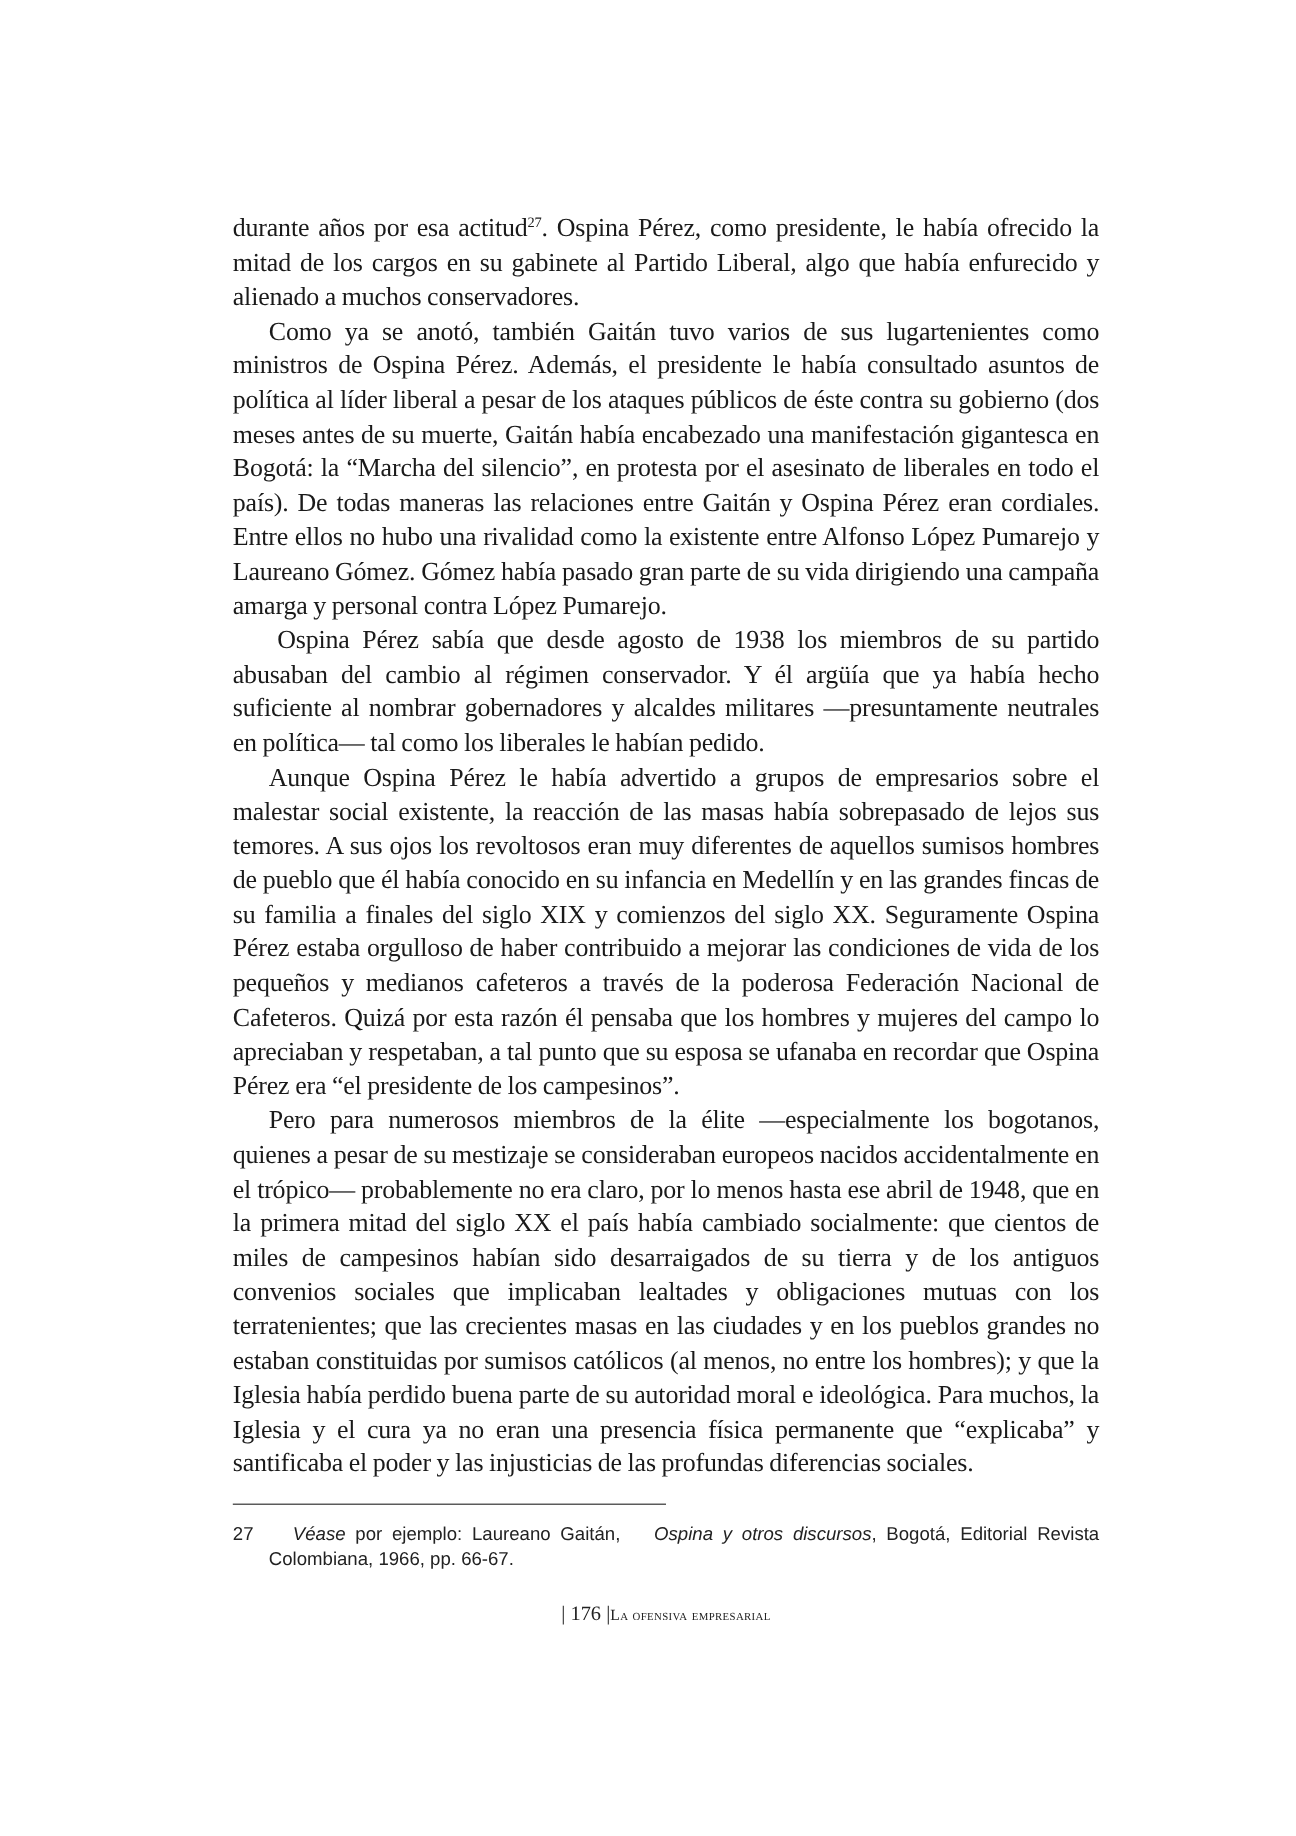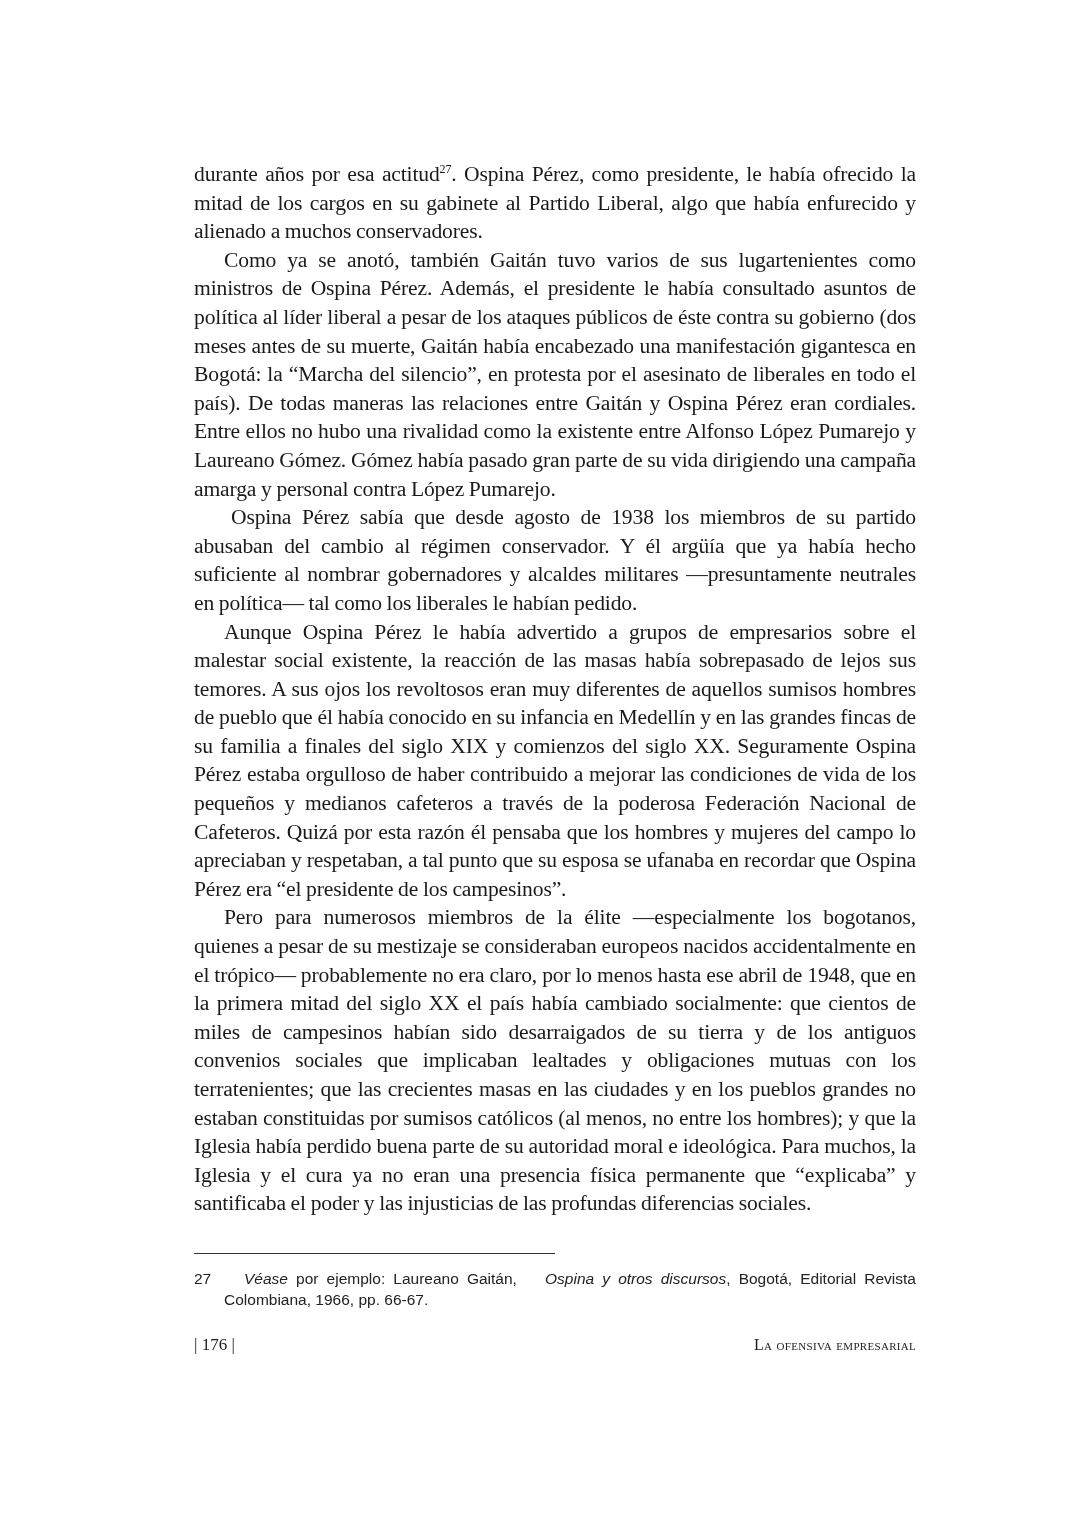--- a/index.html
+++ b/index.html
@@ -10,21 +10,21 @@
     body {
       width: 1080px;
       height: 1530px;
       position: relative;
       overflow: hidden;
       color: #1a1a1a;
     }
     .page {
       position: absolute;
       left: 194px;
-      top: 160px;
+      top: 176px;
       width: 722px;
     }
     .body-text {
       font-family: "Liberation Serif", "DejaVu Serif", serif;
       font-size: 21.6px;
       line-height: 28.6px;
       text-align: justify;
       letter-spacing: -0.15px;
       word-spacing: -0.5px;
     }
@@ -75,30 +75,30 @@
     .footnote em {
       font-style: italic;
       margin-left: 20px;
     }
     .folio {
       position: absolute;
       left: 194px;
       top: 1335px;
       width: 722px;
       display: flex;
-      justify-content: space-between;
+      justify-content: center;
       align-items: baseline;
       font-family: "Liberation Serif", "DejaVu Serif", serif;
       color: #222222;
     }
     .page-number {
       font-size: 17px;
     }
     .running-title {
-      font-size: 16px;
+      font-size: 13px;
       font-variant: small-caps;
       letter-spacing: 0.3px;
     }
   </style>
 </head>
 <body>
 
 <div class="page">
   <div class="body-text">
     <p class="no-indent"><span>durante años por esa actitud</span><sup class="fnref">27</sup><span>. Ospina Pérez, como presidente, le había ofrecido la mitad de los cargos en su gabinete al Partido Liberal, algo que había enfurecido y alienado a muchos conservadores.</span></p>

